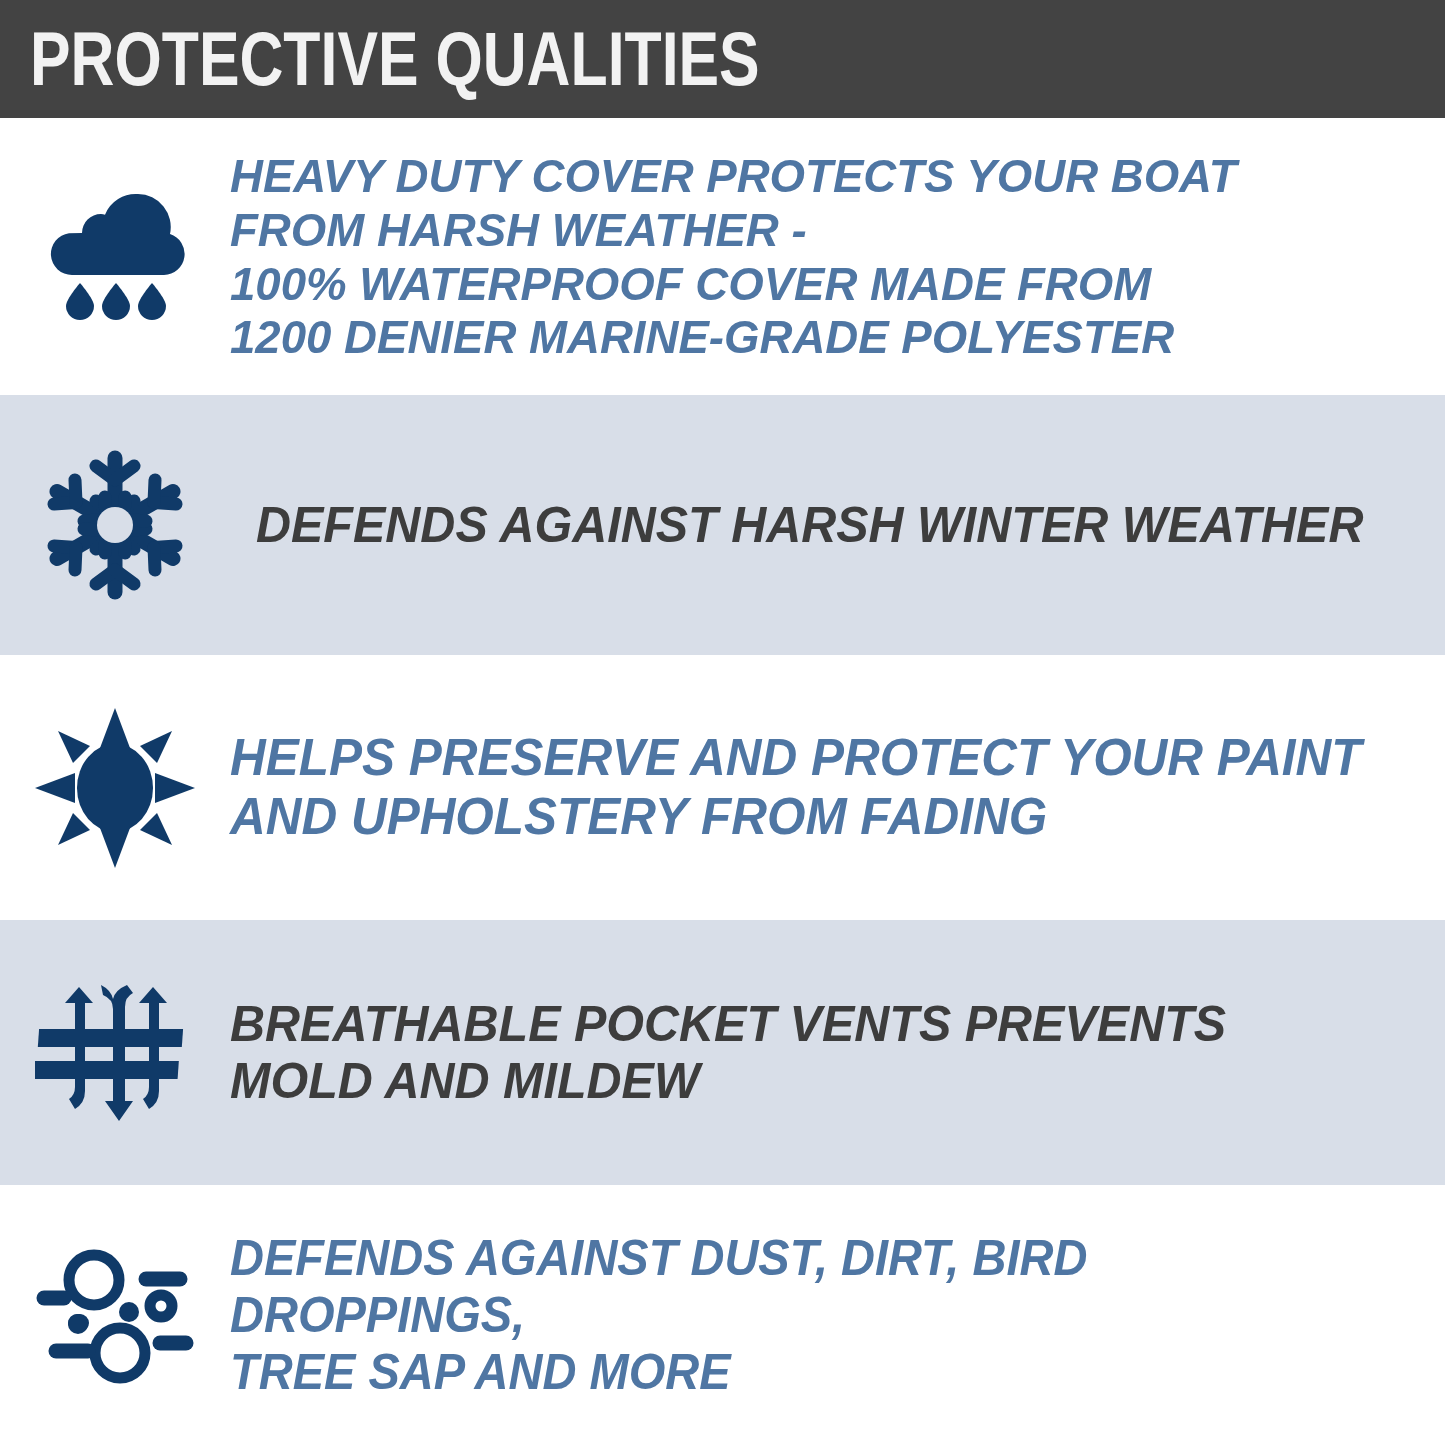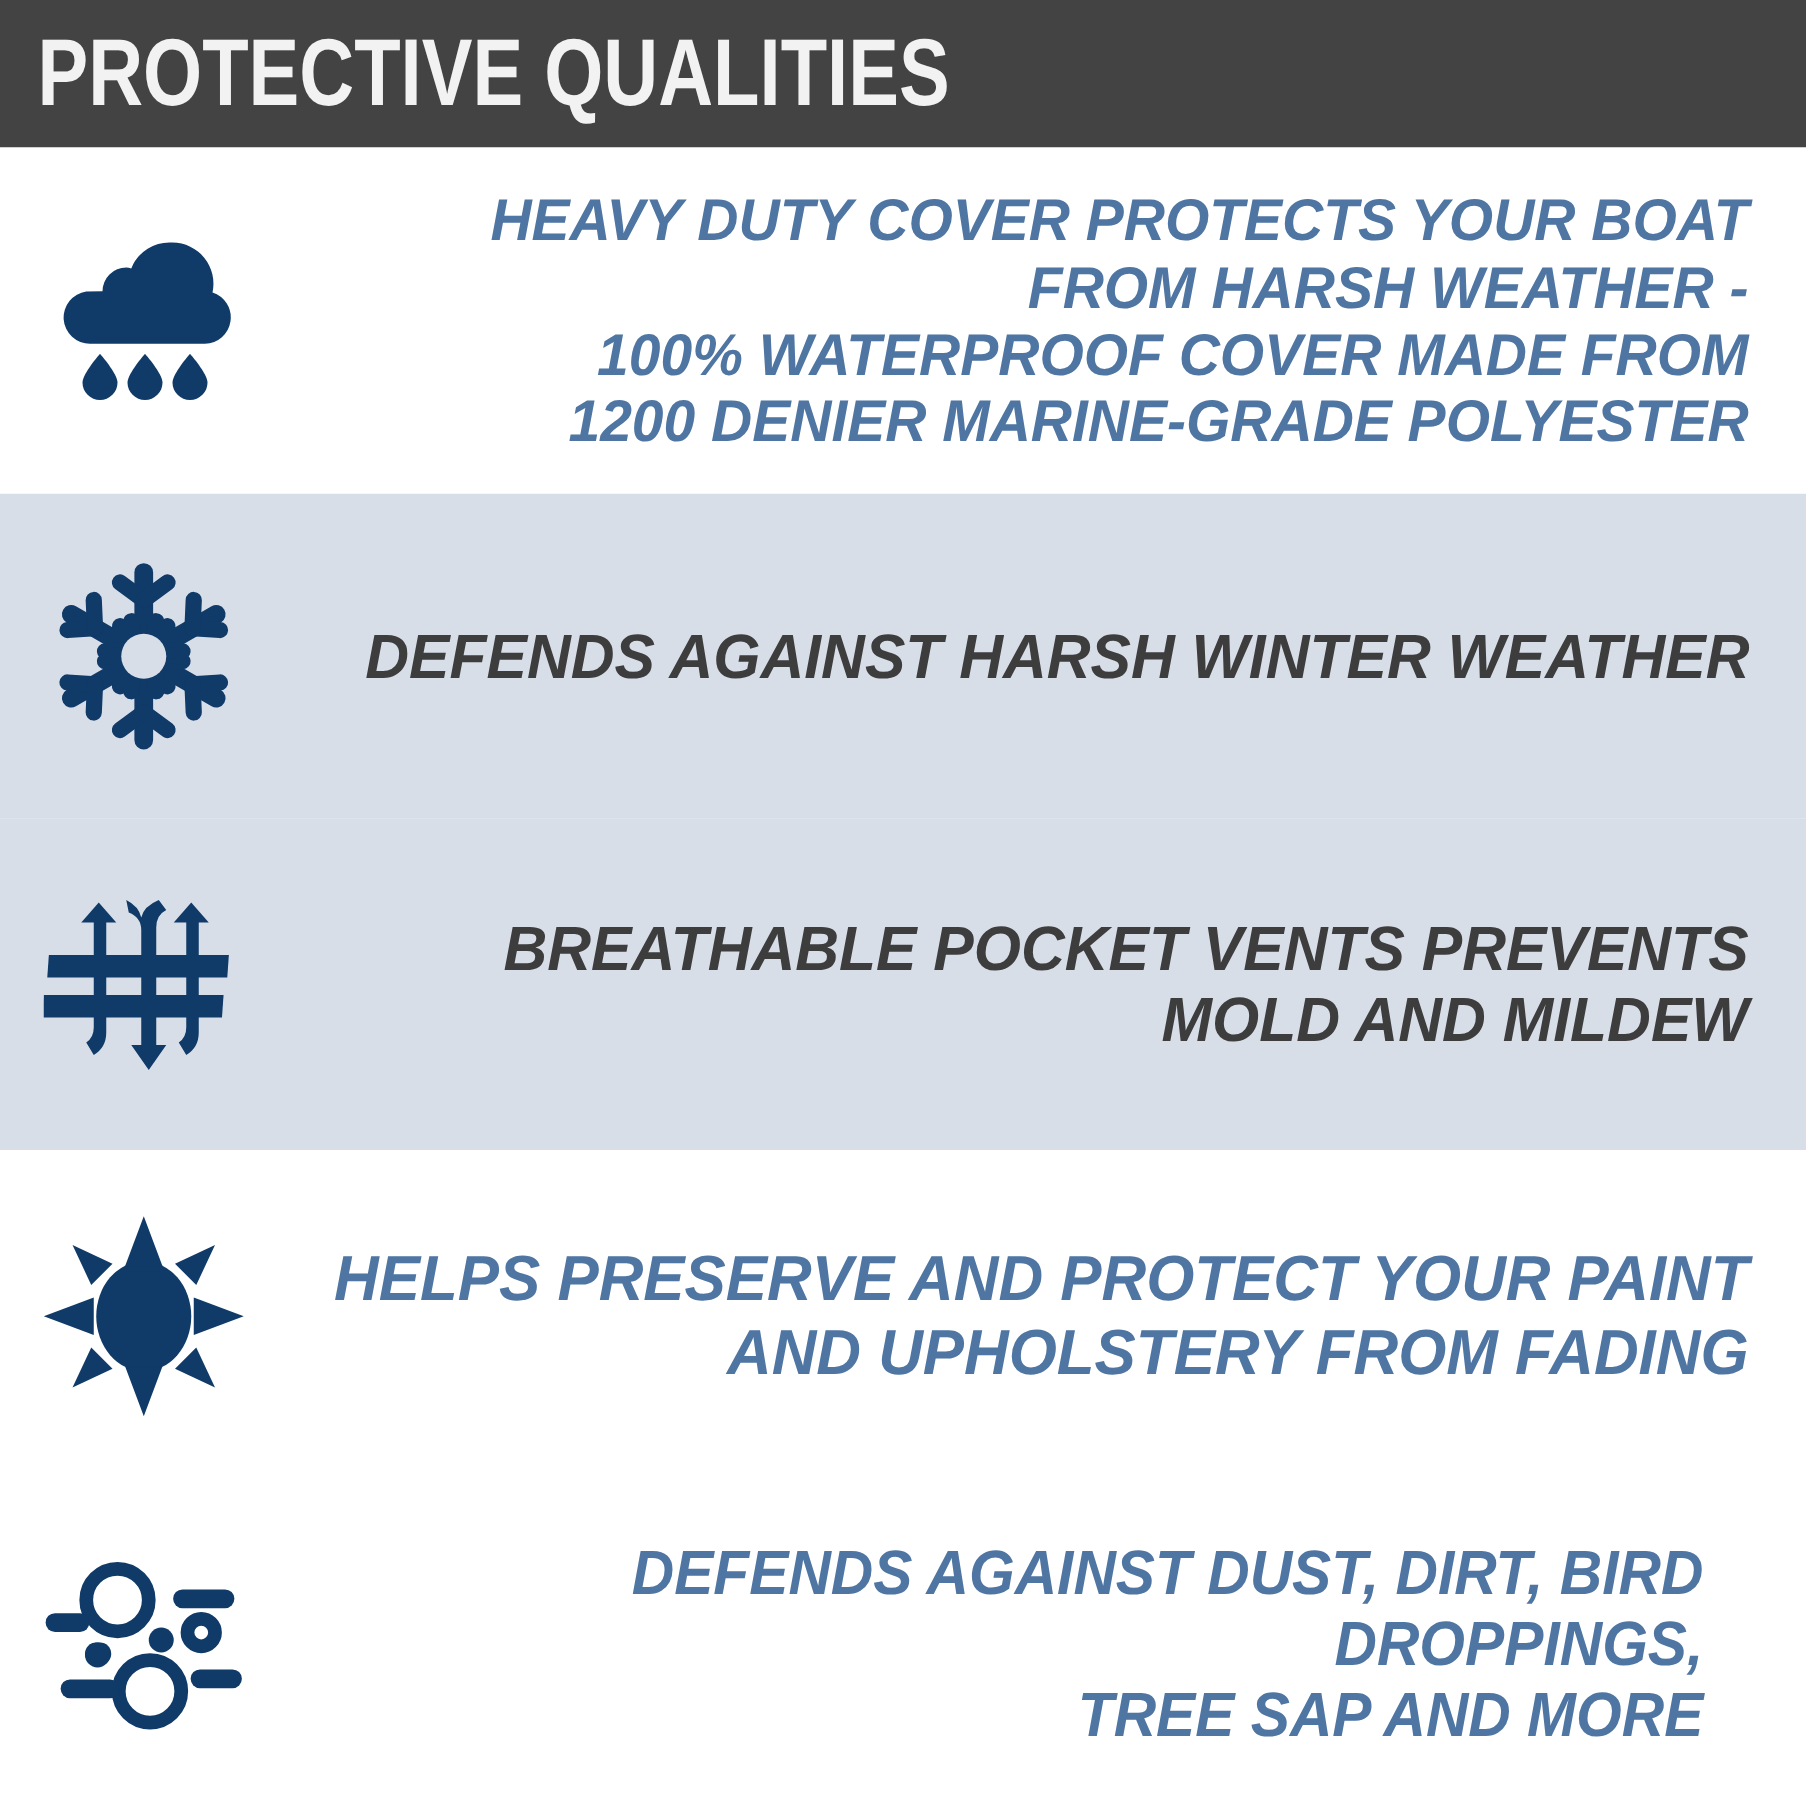--- a/index.html
+++ b/index.html
@@ -44,21 +44,20 @@
     transform-origin: left center;
     white-space: nowrap;
   }
 
   
   .feature-row {
     display: flex;
     align-items: center;
     box-sizing: border-box;
     position: relative;
-    text-align: right;
   }
   .feature-row.bg-white { background: #ffffff; }
   .feature-row.bg-gray  { background: #d8dee8; }
 
   .row-1 { flex: 0 0 277px; }
   .row-2 { flex: 0 0 260px; gap: 26px; }
   .row-3 { flex: 0 0 265px; }
   .row-4 { flex: 0 0 265px; }
   .row-5 { flex: 0 0 260px; }
 
@@ -177,44 +176,20 @@
               <line x1="94" y1="79.5" x2="116" y2="81"></line>
               <line x1="94" y1="79.5" x2="95" y2="57"></line>
             </g>
           </g>
           <circle cx="85" cy="85" r="18" fill="#d8dee8"></circle>
         </svg>
       </span>
     </div>
     <div class="text-cell">
       <div class="feature-text txt-gray fs-2">DEFENDS AGAINST HARSH WINTER WEATHER</div>
-    </div>
-  </div>
-
-  <div class="feature-row row-4 bg-gray">
-    <div class="icon-cell">
-      <span>
-        <svg width="160" height="160" viewBox="0 0 160 160" aria-hidden="true">
-          <g fill="#103a68">
-
-            <path d="M30 30 L44 14 L58 30 L50 30 L50 118 q0 12 -10 18 l-6 -10 q6 -4 6 -12 L40 30 Z"></path>
-
-            <path d="M68 22 q10 4 10 14 L78 128 L70 128 L84 148 L98 128 L90 128 L90 34 q0 -10 8 -14 L92 12 q-12 5 -14 14 q-2 -9 -12 -14 Z"></path>
-
-            <path d="M104 30 L118 14 L132 30 L124 30 L124 118 q0 12 -10 18 l-6 -10 q6 -4 6 -12 L114 30 Z"></path>
-
-            <rect x="8" y="56" width="144" height="18" transform="skewX(-4)"></rect>
-            <rect x="6" y="88" width="144" height="18" transform="skewX(-4)"></rect>
-          </g>
-        </svg>
-      </span>
-    </div>
-    <div class="text-cell">
-      <div class="feature-text txt-gray fs-4">BREATHABLE POCKET VENTS PREVENTS
-MOLD AND MILDEW</div>
     </div>
   </div>
 
   <div class="feature-row row-3 bg-white">
     <div class="icon-cell">
       <span>
         <svg width="170" height="170" viewBox="0 0 170 170" aria-hidden="true">
           <g fill="#103a68">
             <ellipse cx="85" cy="85" rx="38" ry="44"></ellipse>
 
@@ -231,20 +206,44 @@
           </g>
         </svg>
       </span>
     </div>
     <div class="text-cell">
       <div class="feature-text txt-blue fs-3">HELPS PRESERVE AND PROTECT YOUR PAINT
 AND UPHOLSTERY FROM FADING</div>
     </div>
   </div>
 
+  <div class="feature-row row-4 bg-gray">
+    <div class="icon-cell">
+      <span>
+        <svg width="160" height="160" viewBox="0 0 160 160" aria-hidden="true">
+          <g fill="#103a68">
+
+            <path d="M30 30 L44 14 L58 30 L50 30 L50 118 q0 12 -10 18 l-6 -10 q6 -4 6 -12 L40 30 Z"></path>
+
+            <path d="M68 22 q10 4 10 14 L78 128 L70 128 L84 148 L98 128 L90 128 L90 34 q0 -10 8 -14 L92 12 q-12 5 -14 14 q-2 -9 -12 -14 Z"></path>
+
+            <path d="M104 30 L118 14 L132 30 L124 30 L124 118 q0 12 -10 18 l-6 -10 q6 -4 6 -12 L114 30 Z"></path>
+
+            <rect x="8" y="56" width="144" height="18" transform="skewX(-4)"></rect>
+            <rect x="6" y="88" width="144" height="18" transform="skewX(-4)"></rect>
+          </g>
+        </svg>
+      </span>
+    </div>
+    <div class="text-cell">
+      <div class="feature-text txt-gray fs-4">BREATHABLE POCKET VENTS PREVENTS
+MOLD AND MILDEW</div>
+    </div>
+  </div>
+
   <div class="feature-row row-5 bg-white">
     <div class="icon-cell">
       <span>
         <svg width="170" height="150" viewBox="0 0 170 150" aria-hidden="true">
           <g fill="none" stroke="#103a68" stroke-width="11" stroke-linecap="round">
 
             <circle cx="64" cy="40" r="25"></circle>
 
             <circle cx="90" cy="113" r="25"></circle>
 

